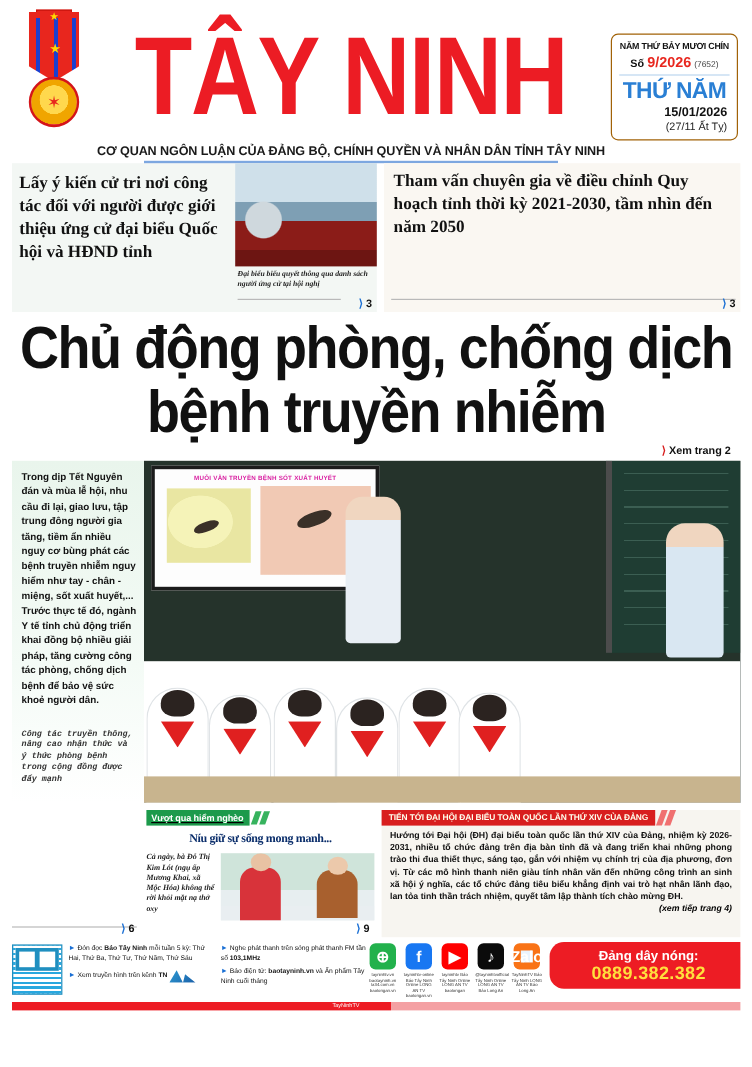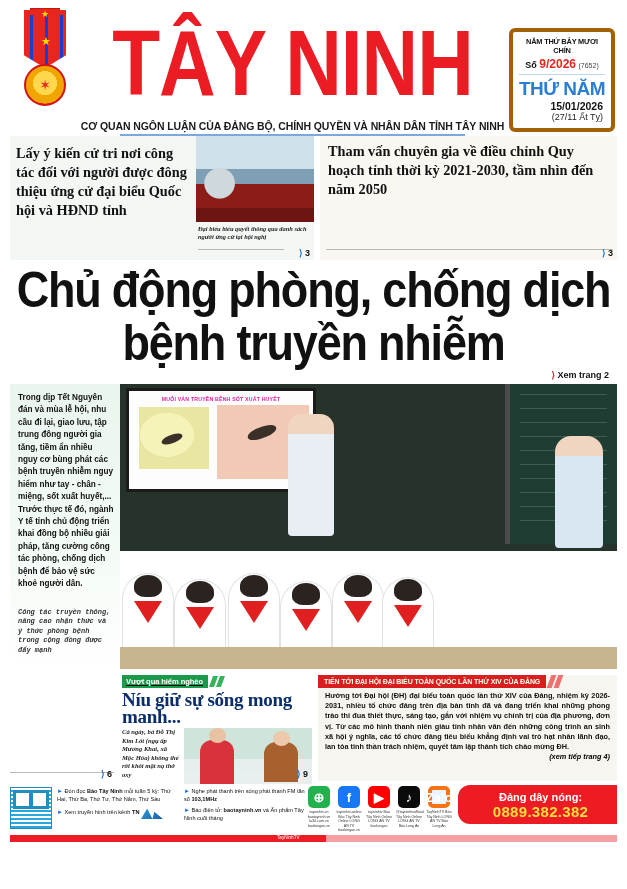--- a/index.html
+++ b/index.html
@@ -46,21 +46,21 @@
     letter-spacing:-1px; transform: scaleY(1.25) scaleX(1.06);
     transform-origin: center top; margin-top: 8px;
   }
   .paper-tagline {
     margin-top:26px; font-size:10.5px; font-weight:bold; color:#1a1a1a;
     letter-spacing:-0.1px; white-space:nowrap;
   }
   .tagline-rule { height:2px; background:#7da7e0; margin:2px 40px 0 40px; }
 
   .datebox {
-    flex:0 0 106px; width:106px; margin:22px 4px 0 4px; border:4px solid #a16207;
+    flex:0 0 106px; width:106px; margin:22px 4px 0 4px; border:1px solid #a16207;
     border-radius:6px; background:#fff; padding:5px 4px 6px 4px; text-align:center;
   }
   .db-year { font-size:7.4px; font-weight:bold; color:#111; letter-spacing:-0.2px; }
   .db-issue { font-size:9px; color:#111; margin-top:2px; font-weight:bold;}
   .db-issue .num { color:#e8261e; font-size:12px; font-weight:bold; }
   .db-issue .paren { font-size:7px; color:#444; font-weight:normal;}
   .db-sep { height:1px; background:#bcd6ef; margin:3px 2px; }
   .db-day { font-size:19px; font-weight:bold; color:#2a7fd4; line-height:21px; letter-spacing:-0.5px;}
   .db-date { font-size:10.5px; font-weight:bold; color:#111; margin-top:1px; text-align:right; padding-right:4px;}
   .db-lunar { font-size:9px; color:#222; text-align:right; padding-right:4px;}
@@ -169,22 +169,22 @@
   }
   .b-mid { flex:0 0 190px; position:relative; }
   .kicker-bar { display:flex; align-items:center; gap:3px;text-decoration:underline; }
   .kicker-green {
     background:#1c9a4b; color:#fff; font-size:7.6px; font-weight:bold;
     padding:2px 5px 2px 4px; letter-spacing:-0.1px;
   }
   .slash-green { display:flex; gap:2px; }
   .slash-green i { display:block; width:5px; height:11px; background:#37b35e; transform:skewX(-20deg); }
   .b-mid .h {
-    font-family:"Liberation Serif", serif; font-weight:bold; font-size:19px;
-    line-height:17px; color:#0b2e6b; margin-top:3px; letter-spacing:-0.3px;
+    font-family:"Liberation Serif", serif; font-weight:bold; font-size:10px;
+    line-height:17px; color:#0b2e6b; margin-top:3px; letter-spacing:-0.3px;text-align:center;
   }
   .b-mid .row { display:flex; gap:4px; margin-top:3px; }
   .b-mid .mini-cap {
     flex:0 0 58px; font-family:"Liberation Serif", serif; font-style:italic; font-weight:bold;
     font-size:6.6px; line-height:8.6px; color:#222;
   }
   .b-mid .mini-photo { flex:1; height:56px; position:relative; overflow:hidden;
     background:linear-gradient(180deg,#cfe4da 0 55%, #e7eef0 55% 100%); }
   .mp-man { position:absolute; left:16px; bottom:0; width:34px; height:44px; background:#d8333a; border-radius:12px 12px 0 0;}
   .mp-man:after{content:"";position:absolute;left:9px;top:-12px;width:17px;height:15px;border-radius:50%;background:#e8c2a3;}
@@ -227,21 +227,21 @@
   .tn-logo { display:inline-block; width:22px; height:13px; background:linear-gradient(135deg,#2f9fd6,#1a5fa8); vertical-align:middle; clip-path: polygon(0 100%,28% 20%,52% 100%,60% 45%,100% 100%); }
 
   .f-right { flex:1; display:flex; align-items:flex-start; }
   .socials { display:flex; gap:4px; padding-top:1px; }
   .soc { width:26px; text-align:center; }
   .soc .ic { width:22px; height:22px; border-radius:5px; margin:0 auto; display:flex; align-items:center; justify-content:center; color:#fff; font-size:13px; font-weight:bold; }
   .ic-globe { background:#22b14c; }
   .ic-fb { background:#1877f2; }
   .ic-yt { background:#ff0000; }
   .ic-tt { background:#0b0b0b; }
-  .ic-zalo { background:#eaf4ff; color:#0068ff; font-size:9px; border:4px solid #f97316; }
+  .ic-zalo { background:#eaf4ff; color:#0068ff; font-size:9px; border:6px solid #f97316; }
   .soc .lbl { font-size:3.6px; line-height:4.6px; color:#333; margin-top:2px; }
   .hotline {
     flex:1; background:#ed1c24; color:#fff; margin-left:6px; border-radius:12px 0 0 12px;
     padding:6px 8px 4px 14px; text-align:center;
   }
   .hotline .t1 { font-size:11px; font-weight:bold; }
   .hotline .t2 { font-size:15px; font-weight:bold; color:#ffdf3d; letter-spacing:0.3px; }
   .red-strip { height:7px; margin:2px 10px 0 10px; background:linear-gradient(90deg,#ed1c24 0 52%, #f4a0a3 52% 100%); position:relative;}
   .red-strip .tag { position:absolute; left:44%; top:0; font-size:4.6px; color:#fff; }
 </style>
@@ -276,21 +276,21 @@
       </div>
       <div class="db-sep"></div>
       <div class="db-day">THỨ NĂM</div>
       <div class="db-date">15/01/2026</div>
       <div class="db-lunar">(27/11 Ất Tỵ)</div>
     </div>
   </div>
 
   <div class="teasers">
     <div class="teaser-left">
-      <div class="t-text">Lấy ý kiến cử tri nơi công tác đối với người được đông thiệu ứng cử đại biểu Quốc hội và HĐND tỉnh</div>
+      <div class="t-text">Lấy ý kiến cử tri nơi công tác đối với người được giới thiệu ứng cử đại biểu Quốc hội và HĐND tỉnh</div>
       <div class="t-photo">
         <div class="photo-meeting"></div>
         <div class="cap">Đại biểu biểu quyết thông qua danh sách người ứng cử tại hội nghị</div>
         <div class="ref-rule2"></div>
         <div class="page-ref">
           <span class="chev">⟩</span>
           <span>3</span>
         </div>
       </div>
     </div>

